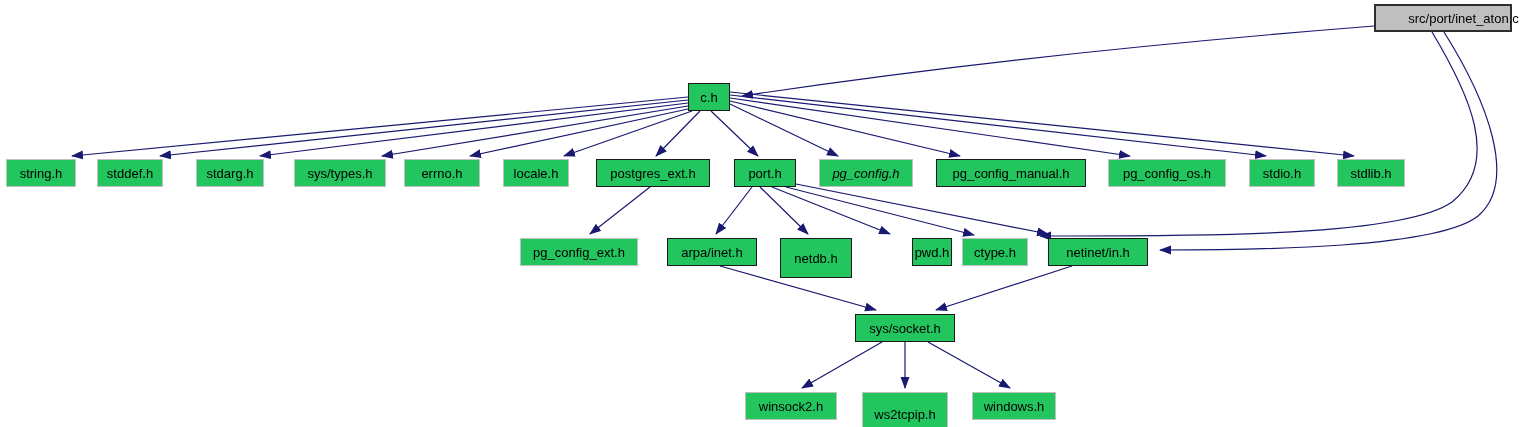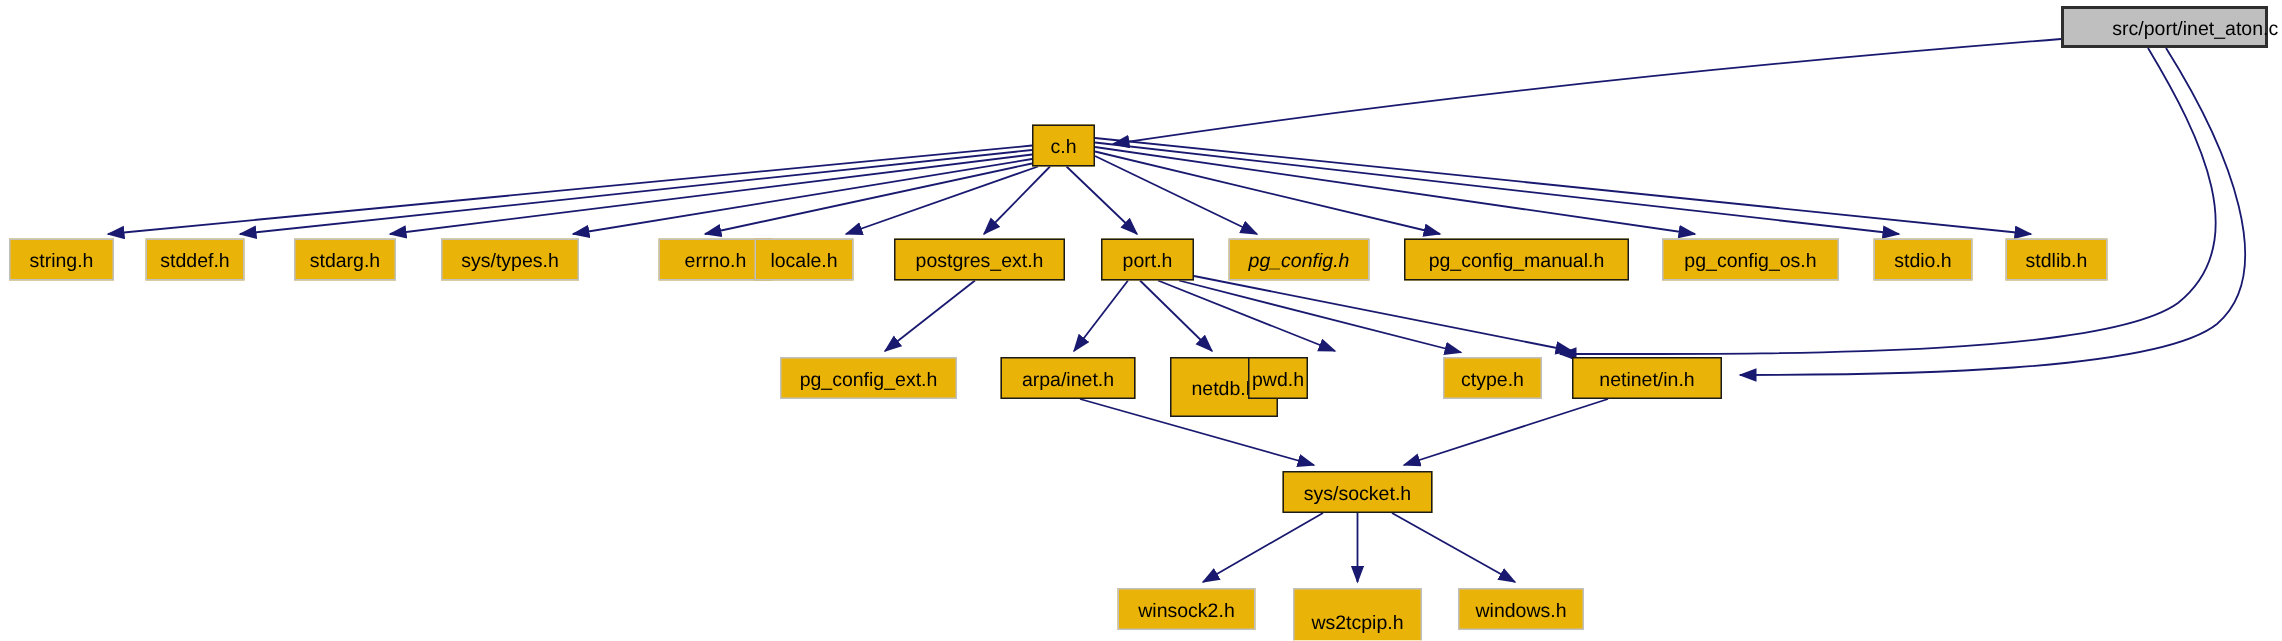--- a/index.html
+++ b/index.html
@@ -16,21 +16,21 @@
     overflow: hidden;
   }
   .edge-layer {
     position: absolute;
     left: 0; top: 0;
     width: 1521px; height: 427px;
   }
   .gnode {
     position: absolute;
     box-sizing: border-box;
-    background: #eab308;
+    background: #22c55e;
     display: flex;
     align-items: center;
     justify-content: center;
     font-size: 13px;
     color: #000000;
     white-space: nowrap;
     z-index: 2;
   }
   .gnode.plain  { border: 1px solid #c0c0c0; }
   .gnode.linked { border: 1px solid #1a1a1a; cursor: pointer; }
@@ -76,33 +76,33 @@
         <path d="M 928,342 L 1010,388" fill="none" stroke="#191970" stroke-width="1.2" marker-end="url(#arrow)"></path>
       </g>
   </svg>
   <div id="nodes">
       <div class="gnode main" style="left: 1374px; top: 4px; width: 138px; height: 28px;">src/port/inet_aton.c</div>
       <div class="gnode linked" style="left: 688px; top: 83px; width: 42px; height: 28px;">c.h</div>
       <div class="gnode plain" style="left: 6px; top: 159px; width: 70px; height: 28px;">string.h</div>
       <div class="gnode plain" style="left: 97px; top: 159px; width: 66px; height: 28px;">stddef.h</div>
       <div class="gnode plain" style="left: 196px; top: 159px; width: 68px; height: 28px;">stdarg.h</div>
       <div class="gnode plain" style="left: 294px; top: 159px; width: 92px; height: 28px;">sys/types.h</div>
-      <div class="gnode plain" style="left: 404px; top: 159px; width: 76px; height: 28px; margin-left: 35px;">errno.h</div>
+      <div class="gnode plain" style="left: 404px; top: 159px; width: 76px; height: 28px;">errno.h</div>
       <div class="gnode plain" style="left: 503px; top: 159px; width: 66px; height: 28px;">locale.h</div>
       <div class="gnode linked" style="left: 596px; top: 159px; width: 114px; height: 28px;">postgres_ext.h</div>
       <div class="gnode linked" style="left: 734px; top: 159px; width: 62px; height: 28px;">port.h</div>
       <div class="gnode plain" style="left: 819px; top: 159px; width: 94px; height: 28px; font-style: italic;">pg_config.h</div>
       <div class="gnode linked" style="left: 936px; top: 159px; width: 150px; height: 28px;">pg_config_manual.h</div>
       <div class="gnode plain" style="left: 1108px; top: 159px; width: 118px; height: 28px;">pg_config_os.h</div>
       <div class="gnode plain" style="left: 1249px; top: 159px; width: 66px; height: 28px;">stdio.h</div>
       <div class="gnode plain" style="left: 1337px; top: 159px; width: 68px; height: 28px;">stdlib.h</div>
       <div class="gnode plain" style="left: 520px; top: 238px; width: 118px; height: 28px;">pg_config_ext.h</div>
       <div class="gnode linked" style="left: 667px; top: 238px; width: 90px; height: 28px;">arpa/inet.h</div>
       <div class="gnode linked" style="left: 780px; top: 238px; width: 72px; height: 40px;">netdb.h</div>
-      <div class="gnode linked" style="left: 832px; top: 238px; width: 40px; height: 28px;">pwd.h</div>
+      <div class="gnode linked" style="left: 912px; top: 238px; width: 40px; height: 28px;">pwd.h</div>
       <div class="gnode plain" style="left: 962px; top: 238px; width: 66px; height: 28px;">ctype.h</div>
       <div class="gnode linked" style="left: 1048px; top: 238px; width: 100px; height: 28px;">netinet/in.h</div>
       <div class="gnode linked" style="left: 855px; top: 314px; width: 100px; height: 28px;">sys/socket.h</div>
       <div class="gnode plain" style="left: 745px; top: 392px; width: 92px; height: 28px;">winsock2.h</div>
       <div class="gnode plain" style="left: 862px; top: 392px; width: 86px; height: 44px;">ws2tcpip.h</div>
       <div class="gnode plain" style="left: 972px; top: 392px; width: 84px; height: 28px;">windows.h</div>
     </div>
 </div>
 
 </body></html>

